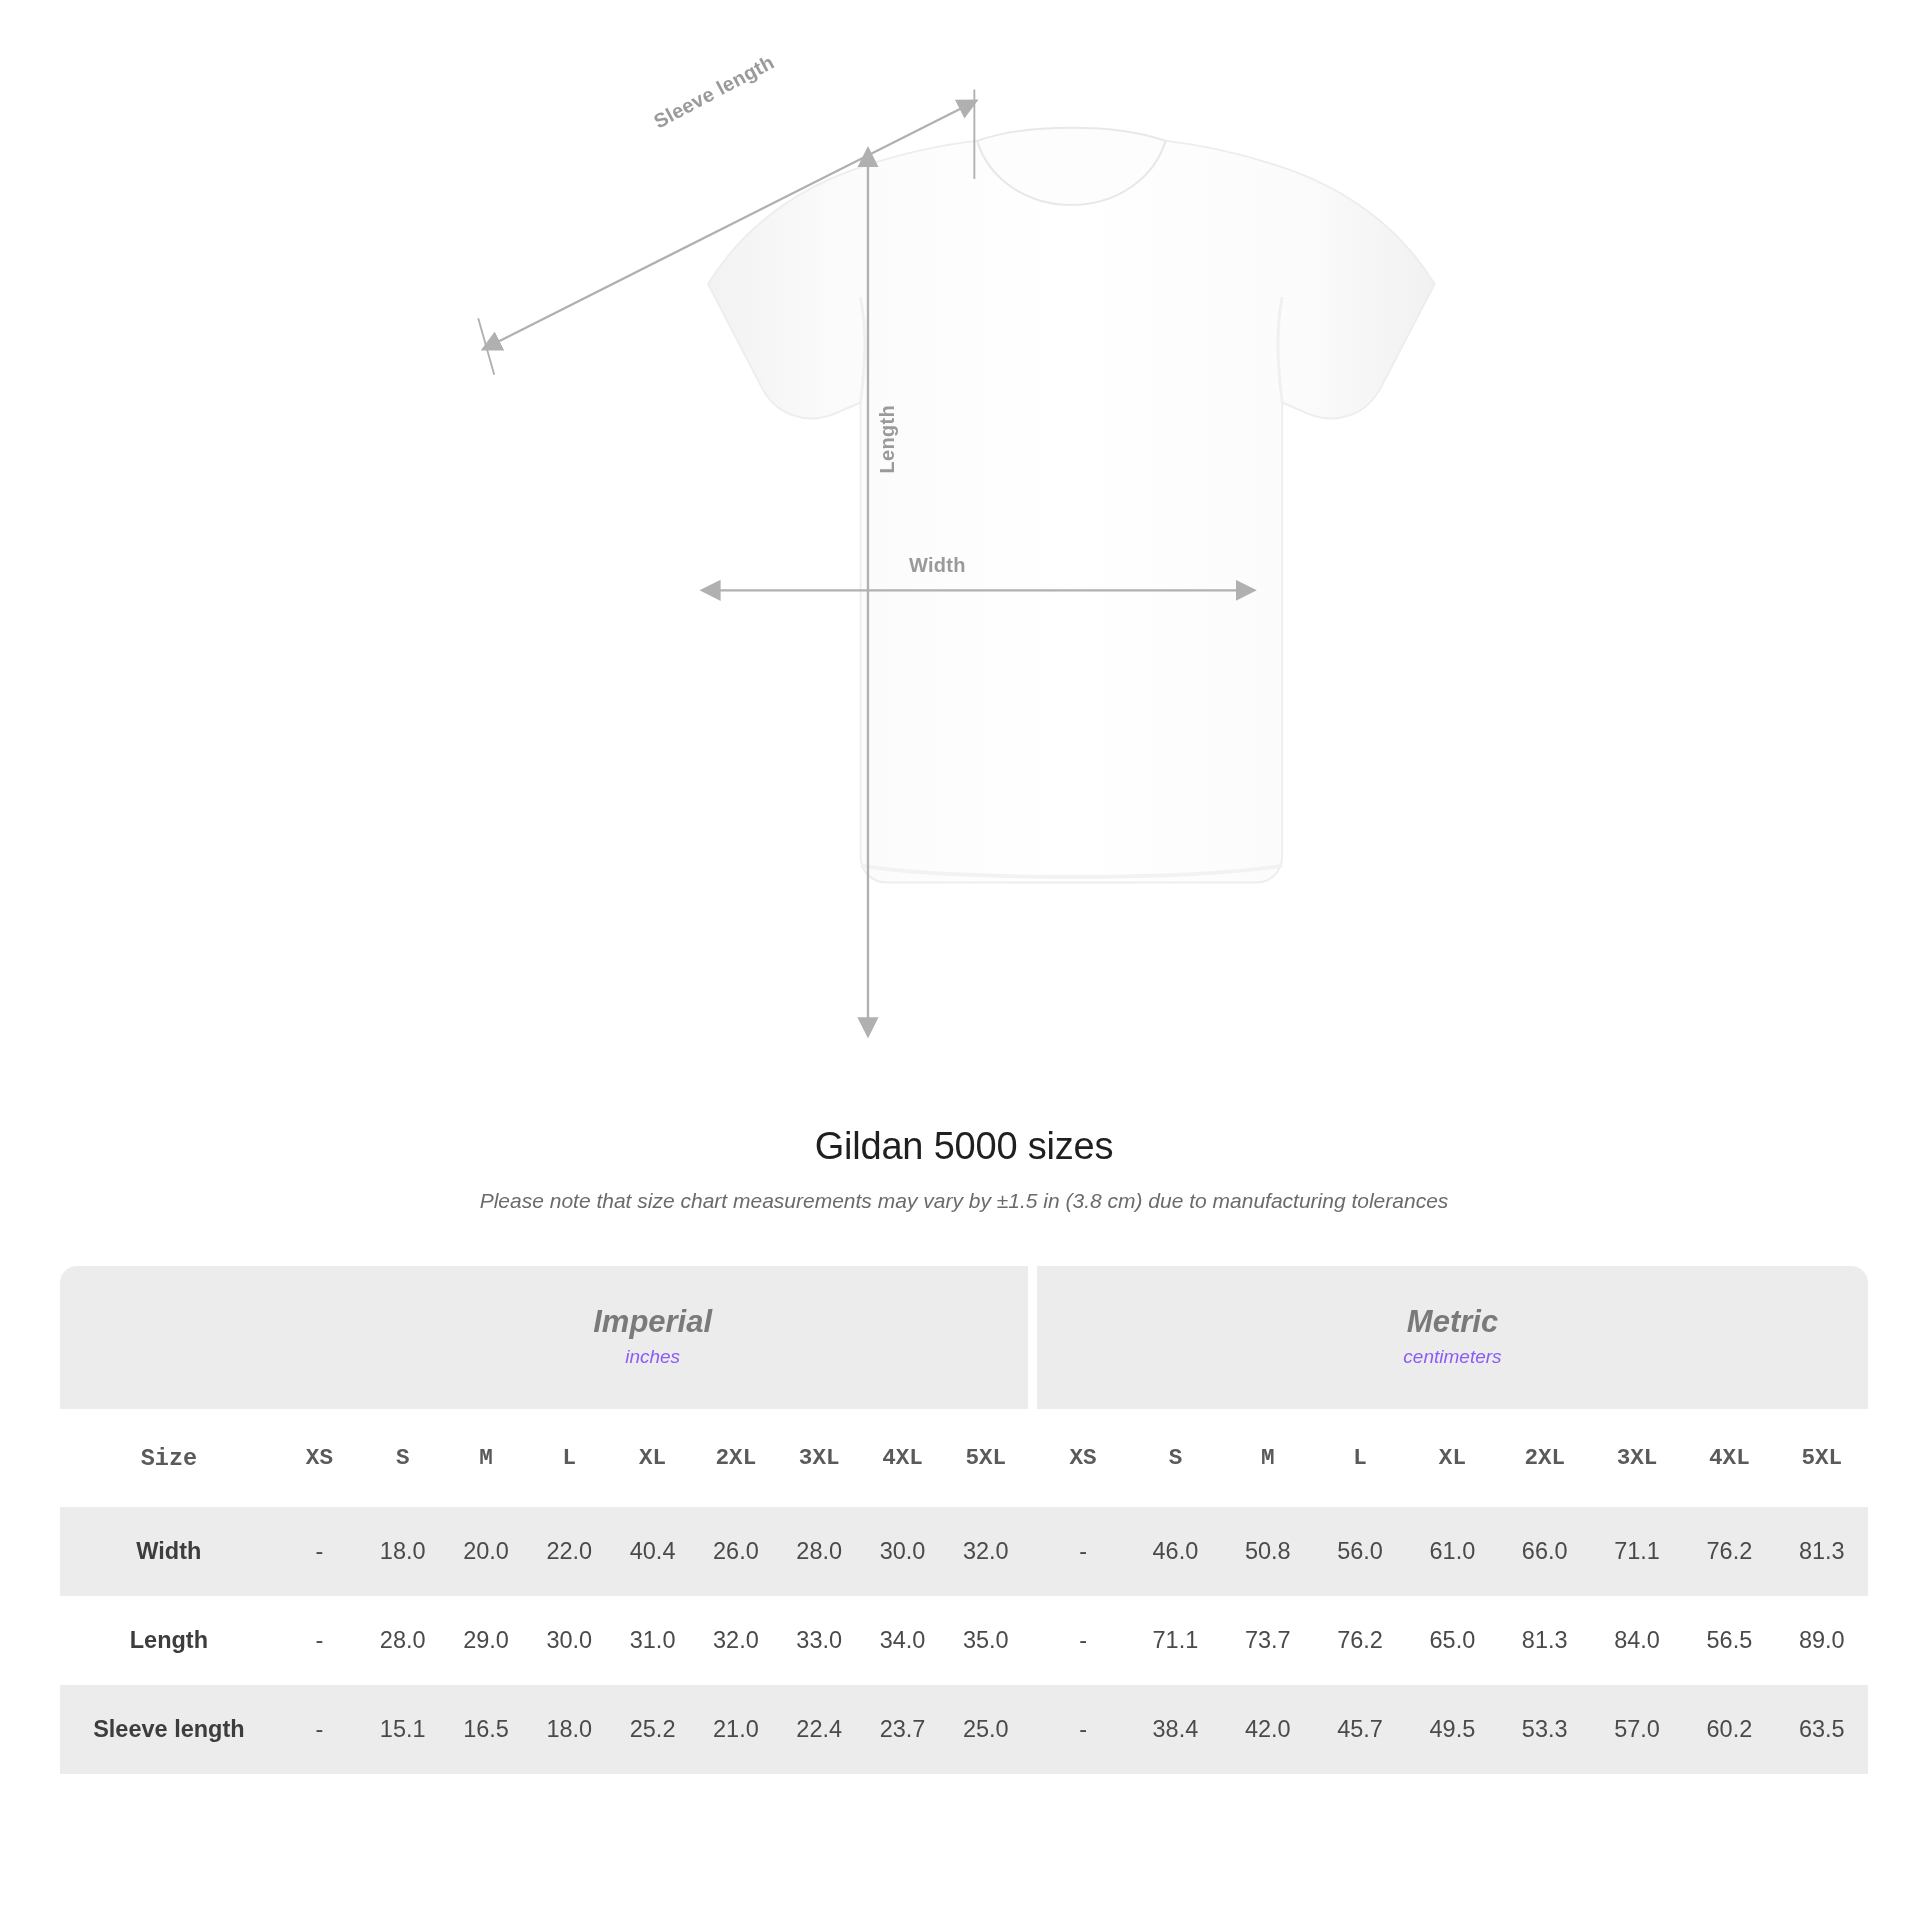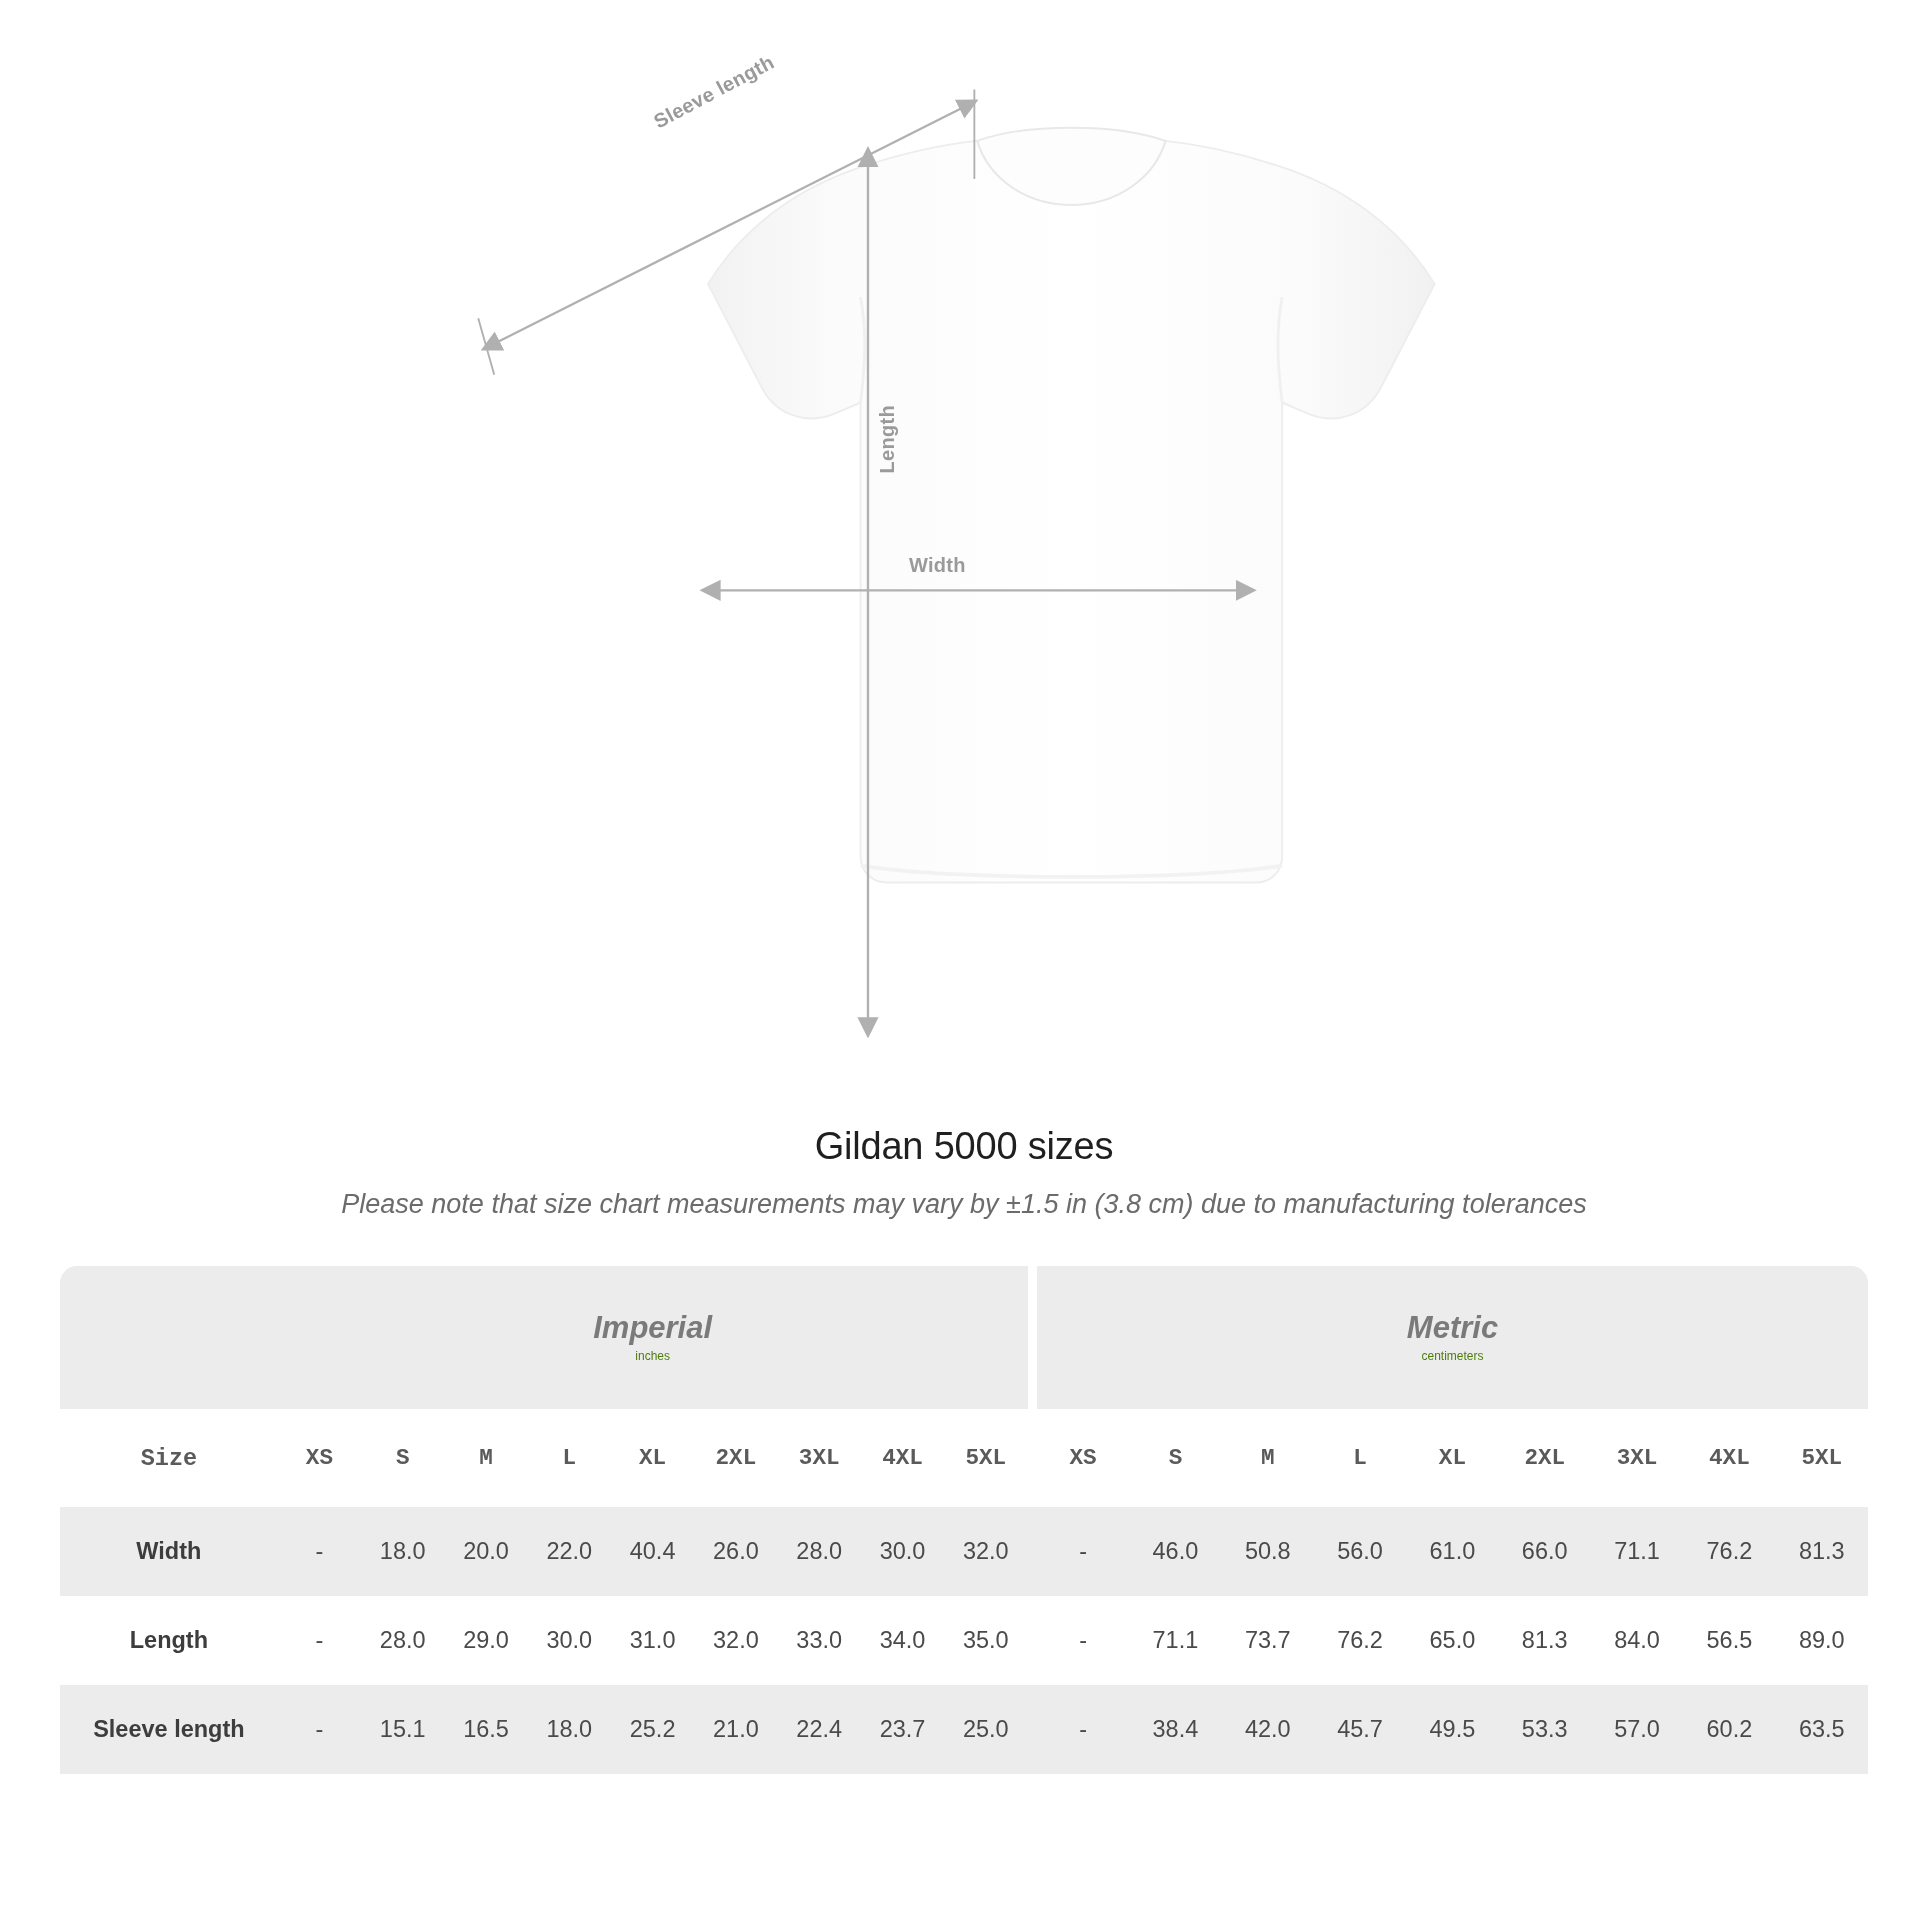--- a/index.html
+++ b/index.html
@@ -77,21 +77,21 @@
     text-align: center;
   }
   .chart-title {
     font-size: 38px;
     font-weight: normal;
     color: #1f1f1f;
     margin: 0 0 21px 0;
     letter-spacing: -0.2px;
   }
   .chart-note {
-    font-size: 27px;
+    font-size: 21px;
     font-style: italic;
     color: #6b6b6b;
     margin: 0;
   }
 
   
   .table-wrap {
     position: absolute;
     left: 60px;
     top: 1266px;
@@ -116,22 +116,23 @@
   .unit-head.left-round { border-top-left-radius: 17px; }
   .unit-head.right-round { border-top-right-radius: 17px; }
   .unit-name {
     font-size: 31px;
     font-style: italic;
     font-weight: bold;
     color: #7a7a7a;
     line-height: 1.25;
   }
   .unit-sub {
-    font-size: 12px;
-    color: #4d7c0f;
+    font-size: 19px;
+    font-style: italic;
+    color: #8b5cf6;
     line-height: 1.6;
   }
   .spacer-cell { background: #ffffff; width: 9.4px; }
 
   .hdr-row td {
     background: #ffffff;
     height: 98px;
     text-align: center;
     vertical-align: middle;
     font-size: 22.6px;

